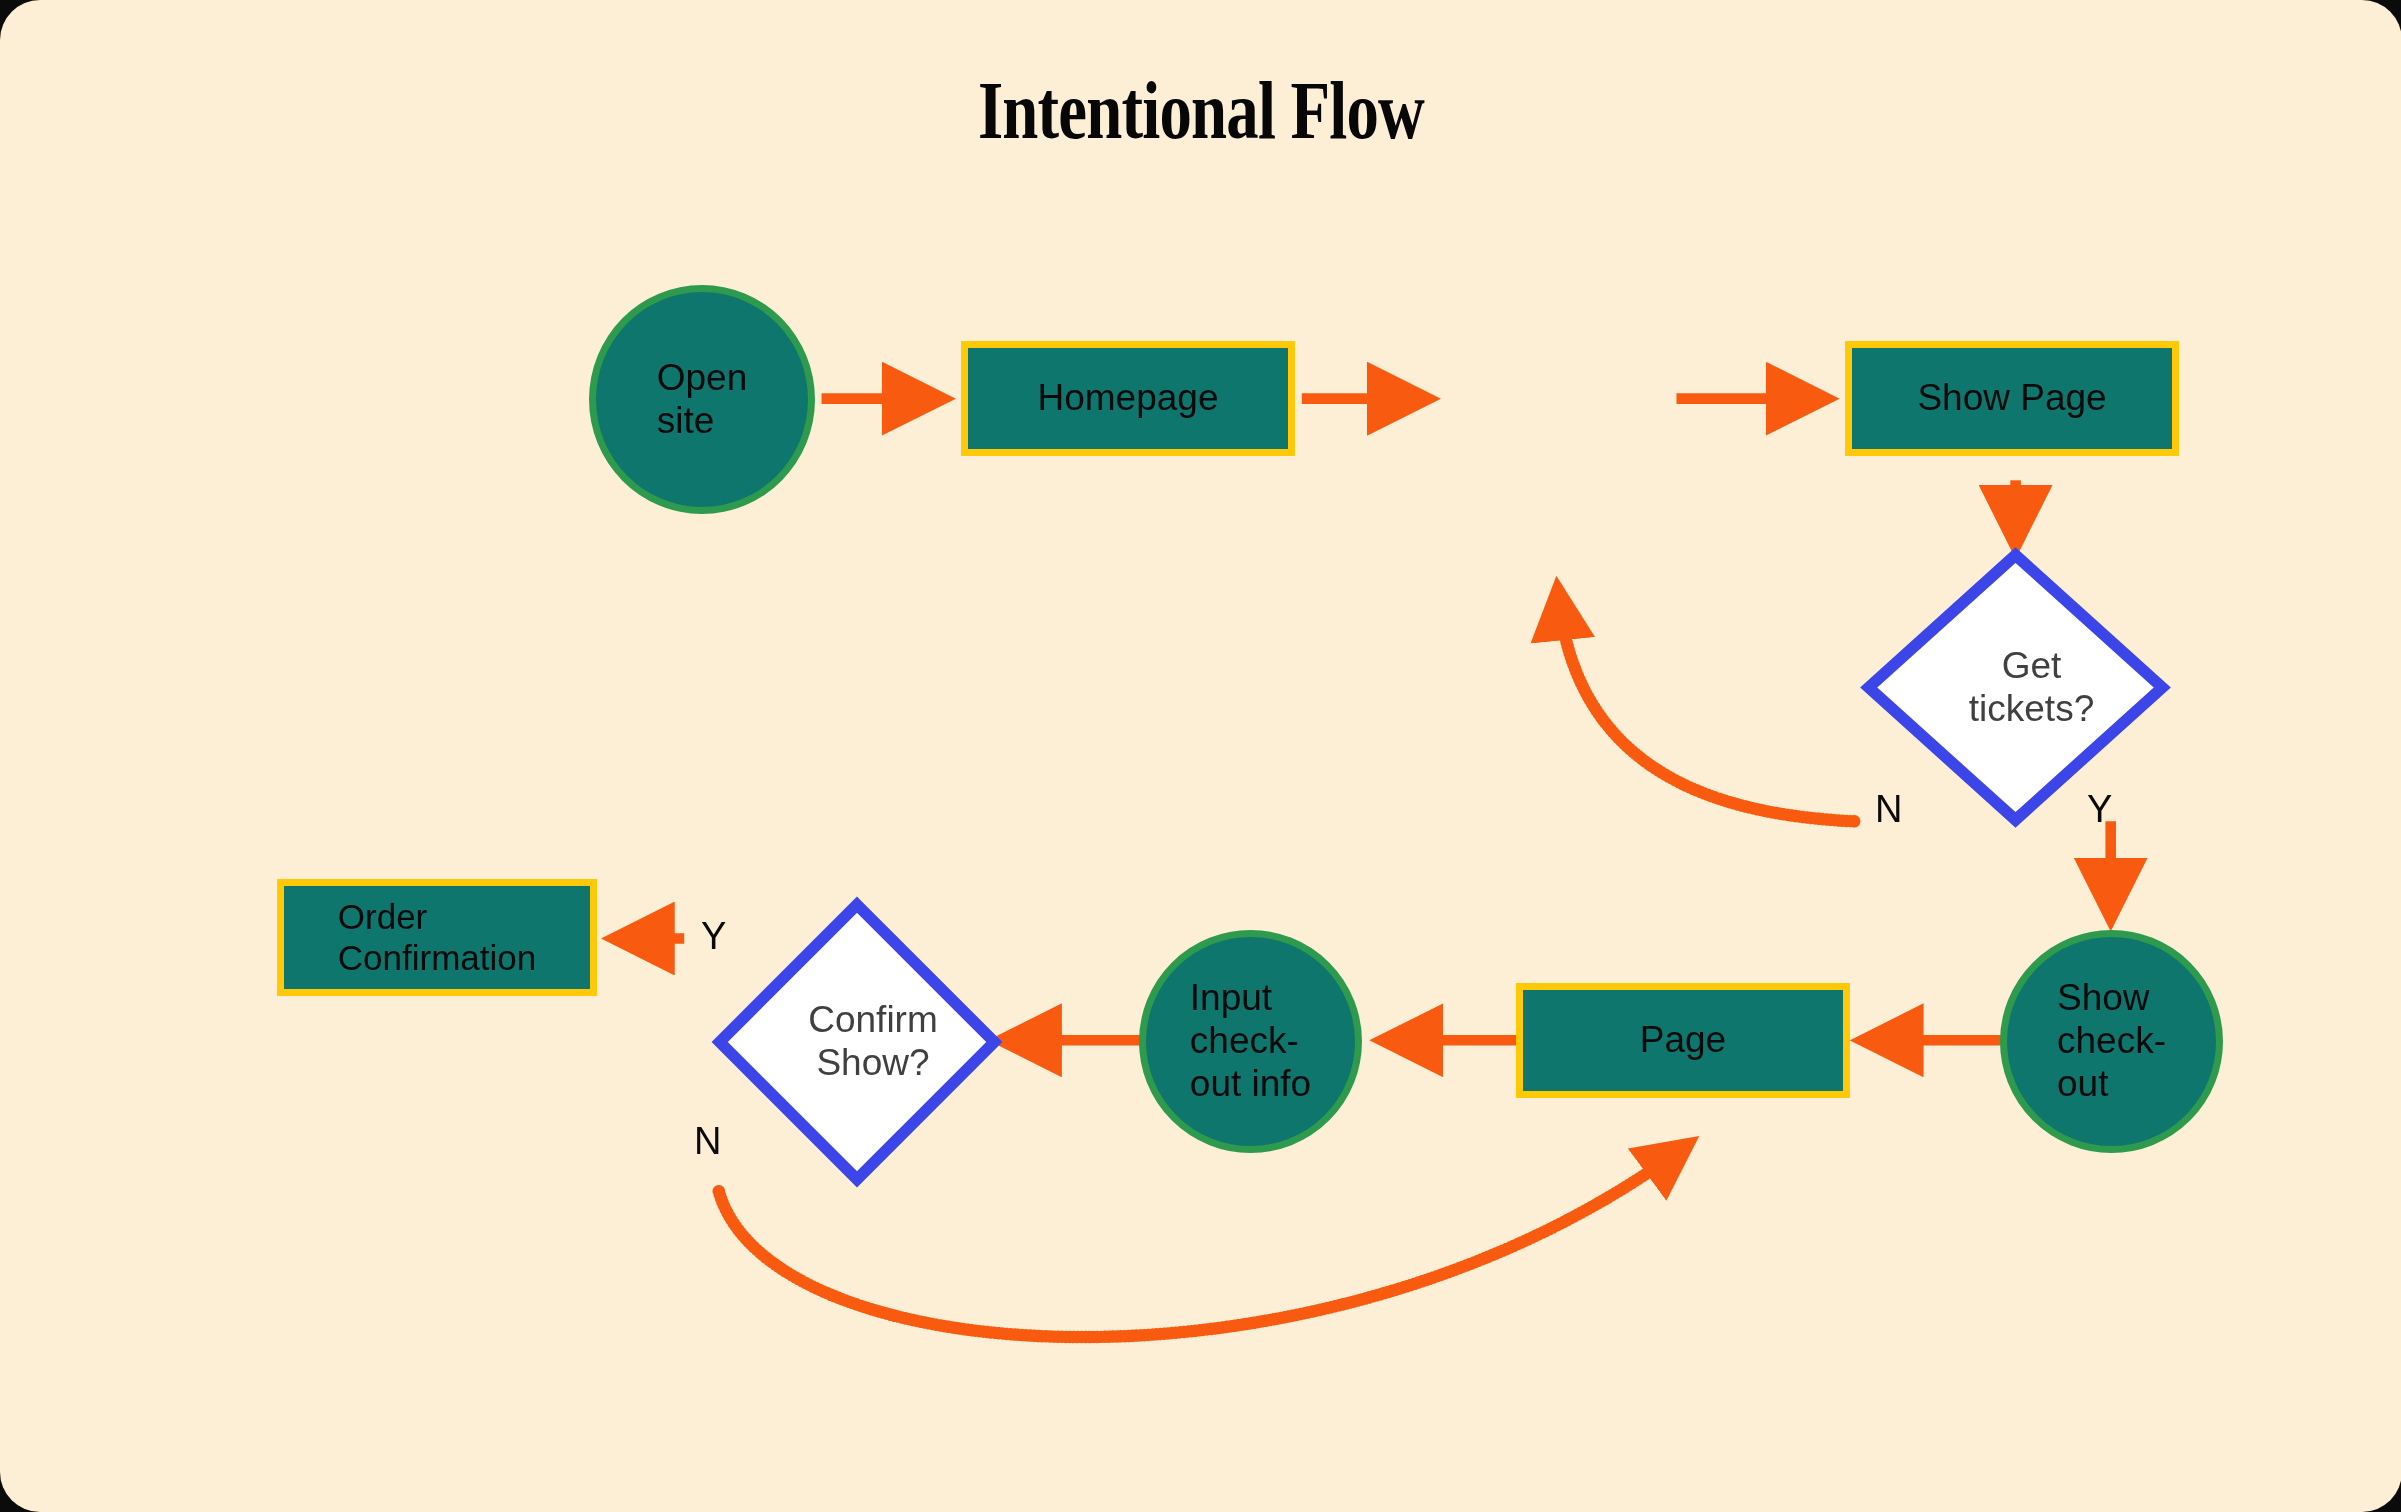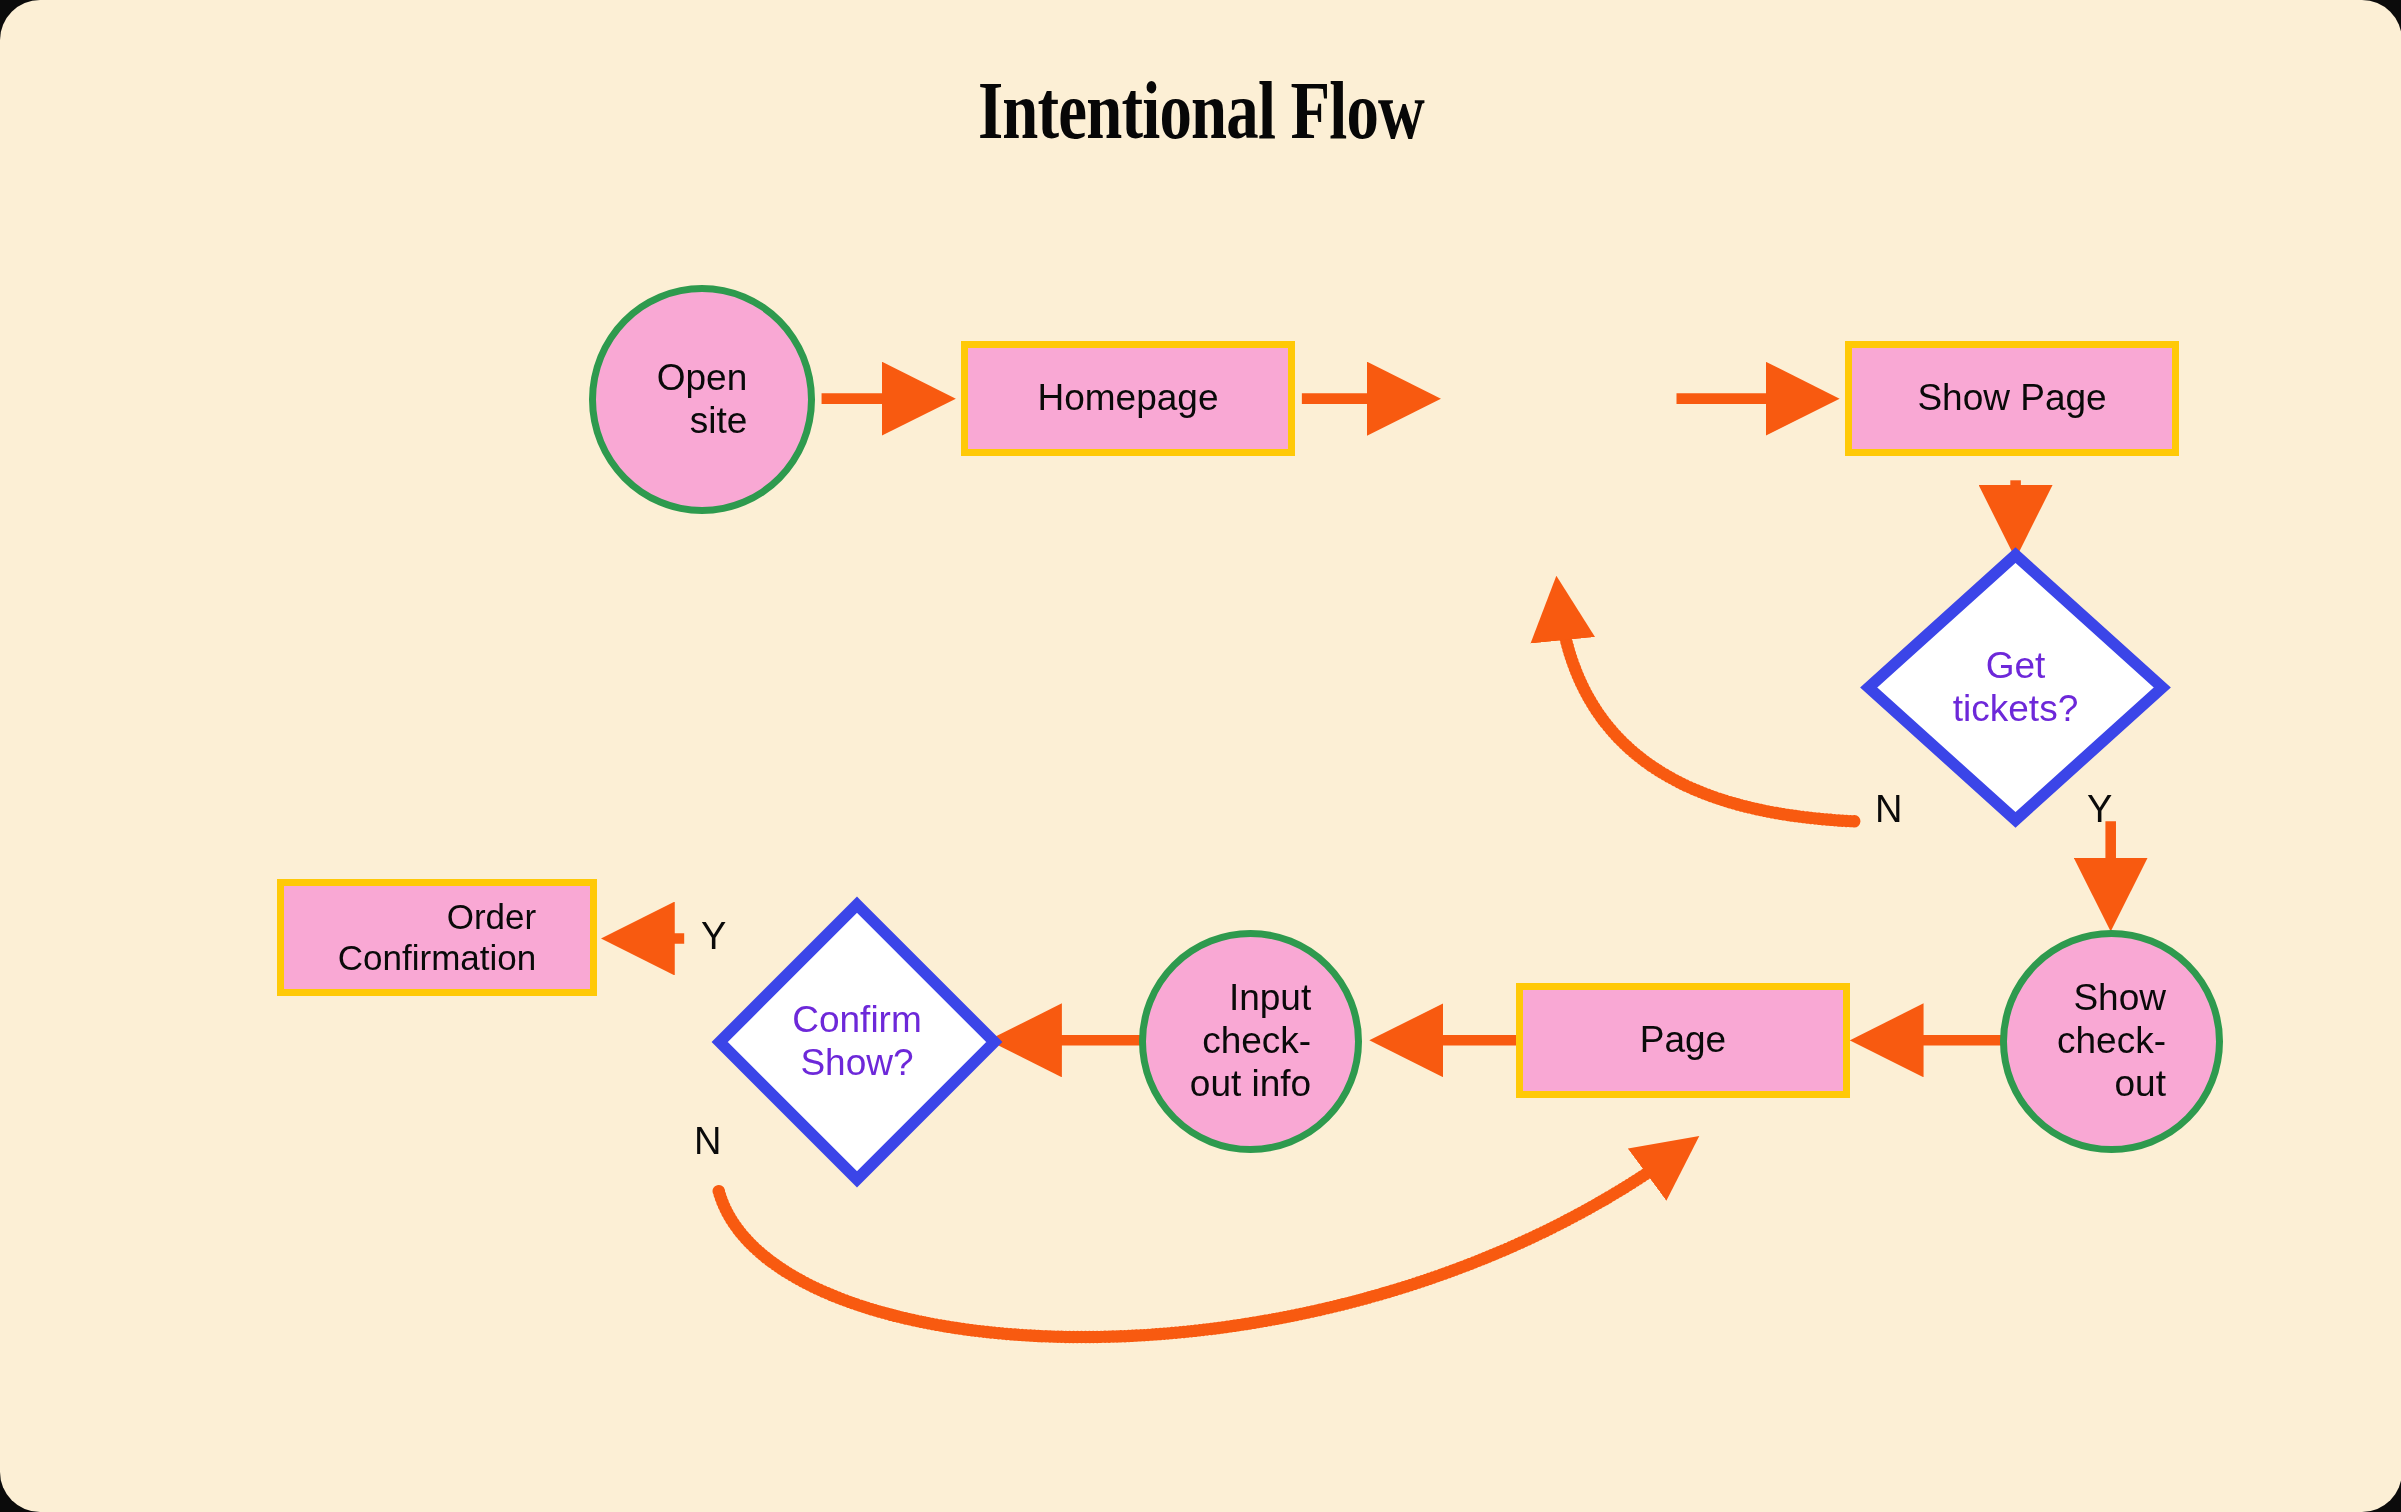--- a/index.html
+++ b/index.html
@@ -30,25 +30,25 @@
     font-size: 83px;
     letter-spacing: -1px;
     color: #070707;
     transform: scaleX(0.78);
     transform-origin: center top;
     line-height: 1;
   }
   .node {
     position: absolute;
     box-sizing: border-box;
-    background: #f9a8d4;
+    background: #0f766e;
     display: flex;
     align-items: center;
     justify-content: center;
-    text-align: right;
+    text-align: left;
     color: #0a0a0a;
     font-size: 37px;
     line-height: 1.16;
     white-space: pre-line;
   }
   .node.circle {
     border: 7.7px solid #2E9A4E;
     border-radius: 50%;
   }
   .node.box {
@@ -58,31 +58,31 @@
     position: absolute;
   }
   .diamond-wrap svg {
     position: absolute;
     left: 0;
     top: 0;
     overflow: visible;
   }
   .diamond-label {
     position: absolute;
-    left: 0;
+    left: 16px;
     top: 0;
     width: 100%;
     height: 100%;
     display: flex;
     align-items: center;
     justify-content: center;
     text-align: center;
     font-size: 37px;
     line-height: 1.16;
-    color: #6d28d9;
+    color: #404040;
     white-space: pre-line;
     pointer-events: none;
   }
   .edge-label {
     position: absolute;
     font-size: 38px;
     color: #0a0a0a;
     line-height: 1;
   }
   #edges {

